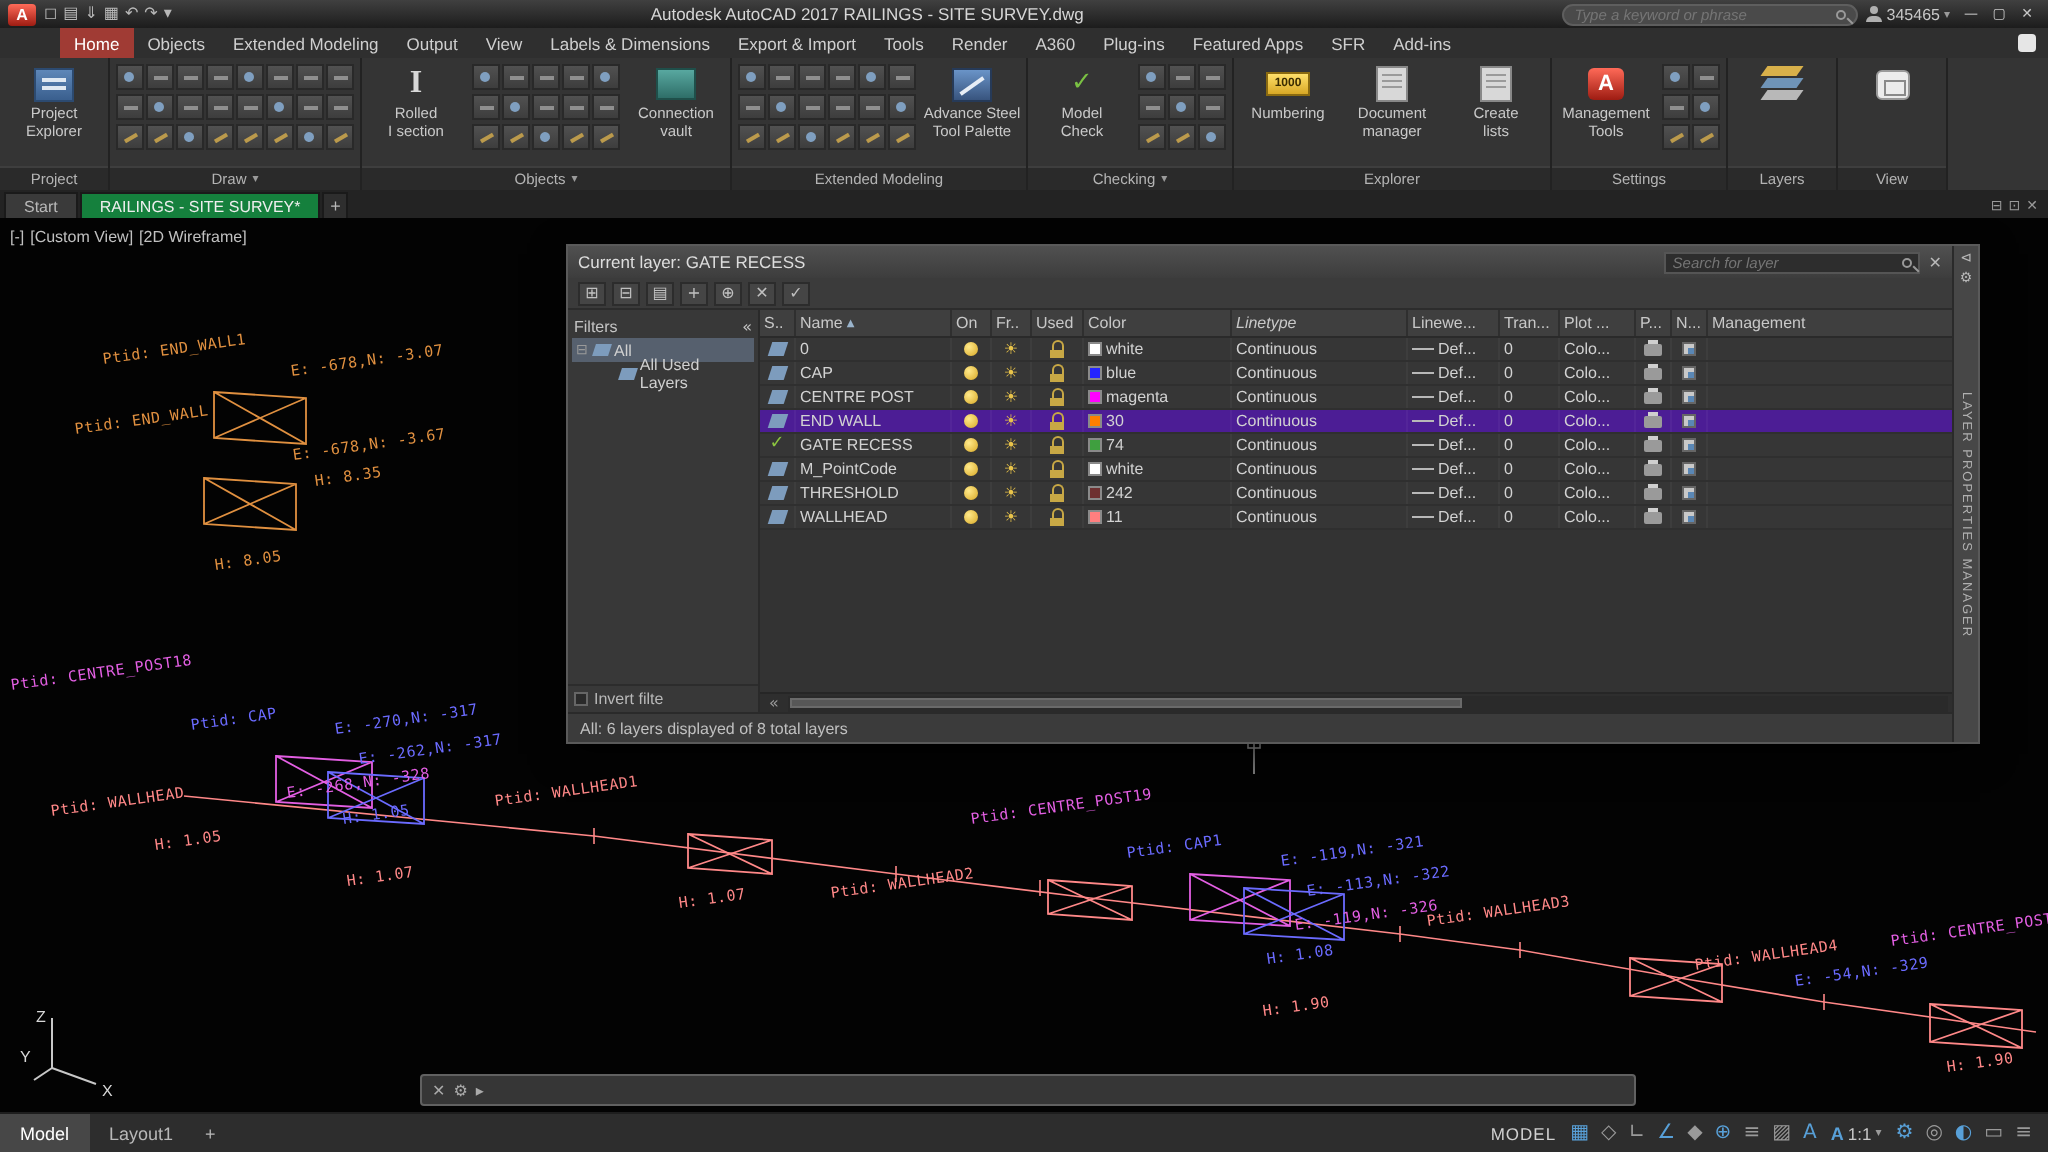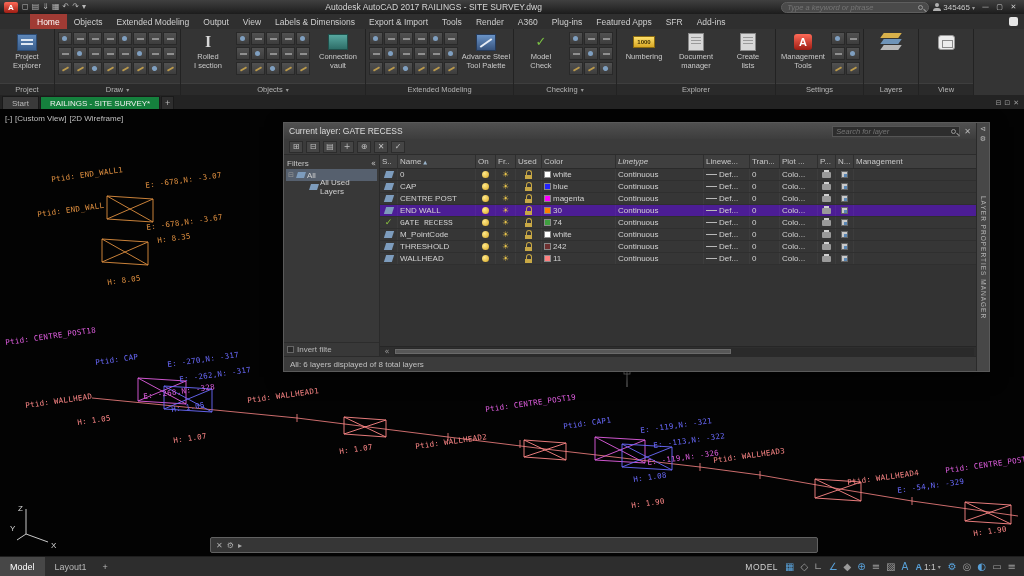--- a/index.html
+++ b/index.html
@@ -745,21 +745,21 @@
                   </div>
                   <div class="gcell cc" style="width: 18px;">
                     <span class="vpfic"></span>
                   </div>
                   <div class="gcell" style="flex: 1 1 0%; border-right: none;"></div>
                 </div>
                 <div class="grow">
                   <div class="gcell cc" style="width: 18px;">
                     <span class="chk ig">✓</span>
                   </div>
-                  <div class="gcell" style="width: 78px; font-family: Liberation Mono, monospace;">GATE RECESS</div>
+                  <div class="gcell" style="width: 78px;">GATE RECESS</div>
                   <div class="gcell cc" style="width: 20px;">
                     <span class="bulb"></span>
                   </div>
                   <div class="gcell cc" style="width: 20px;">
                     <span class="sun ig">☀</span>
                   </div>
                   <div class="gcell cc" style="width: 26px;">
                     <span class="lock"></span>
                   </div>
                   <div class="gcell" style="width: 74px;">

